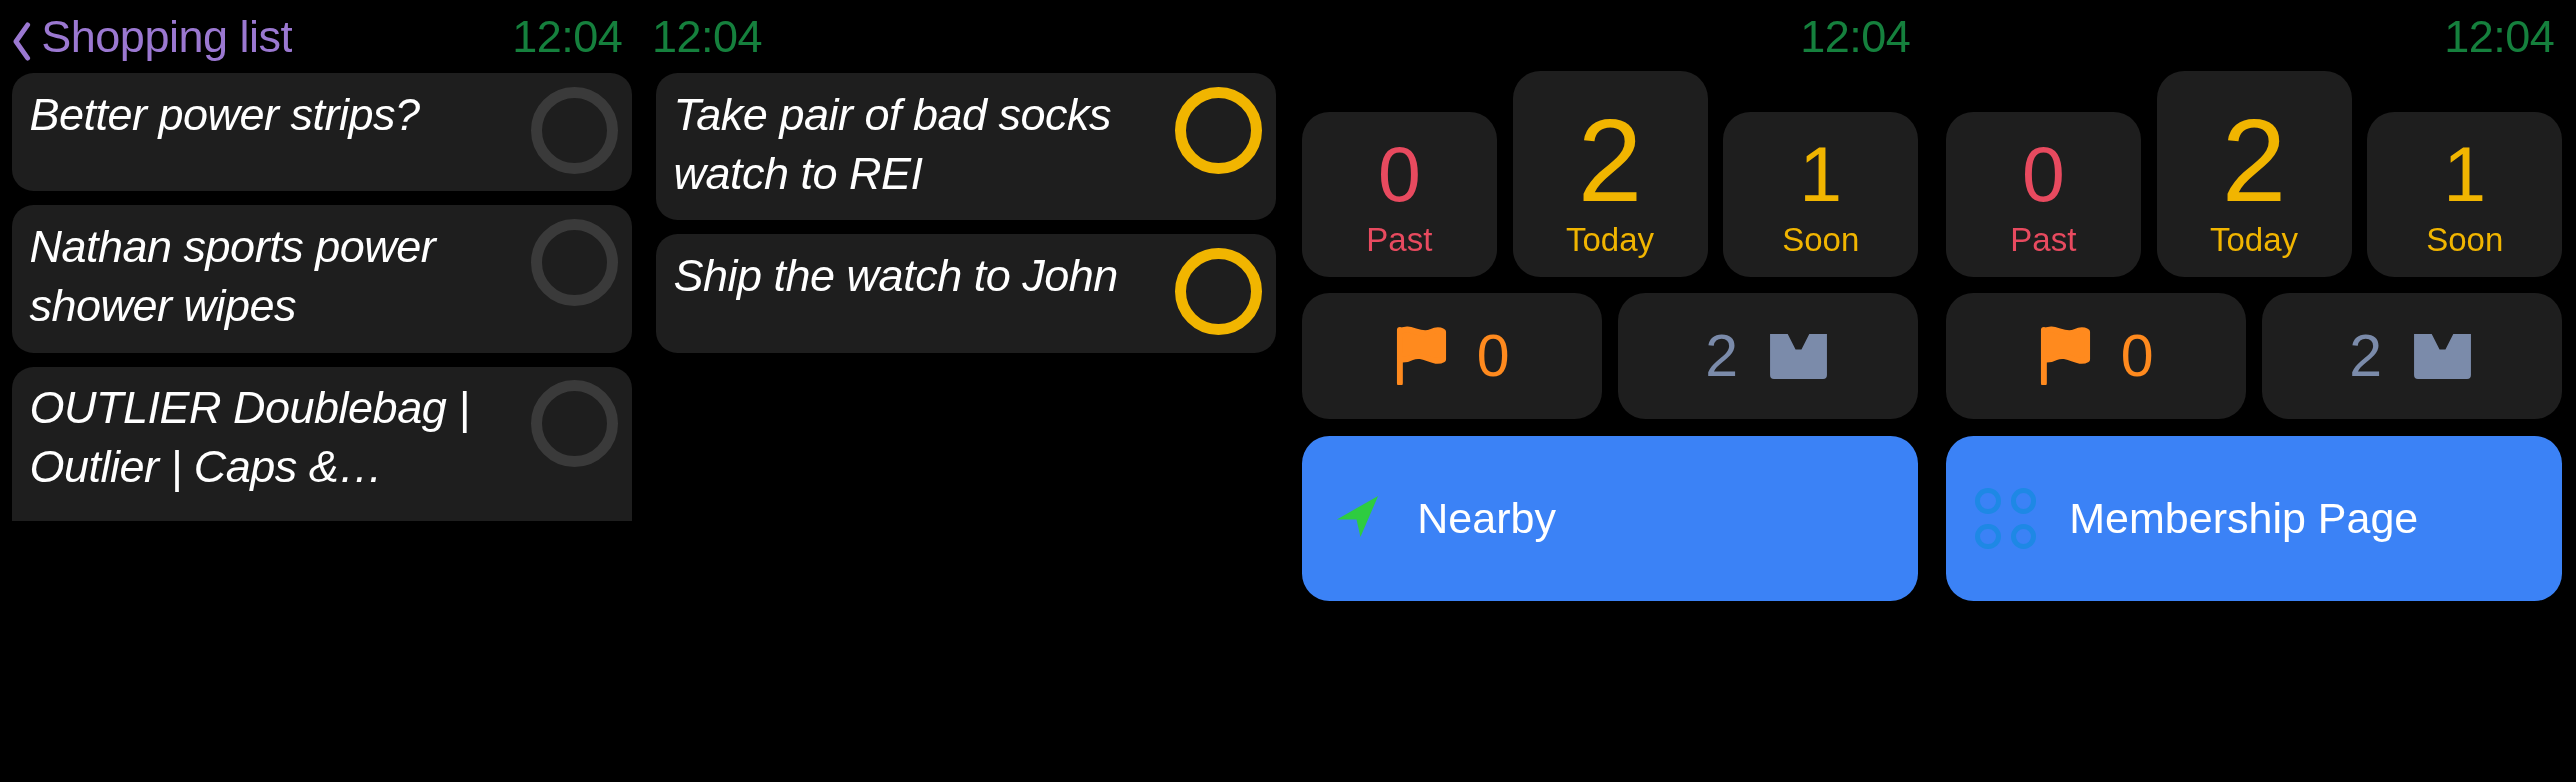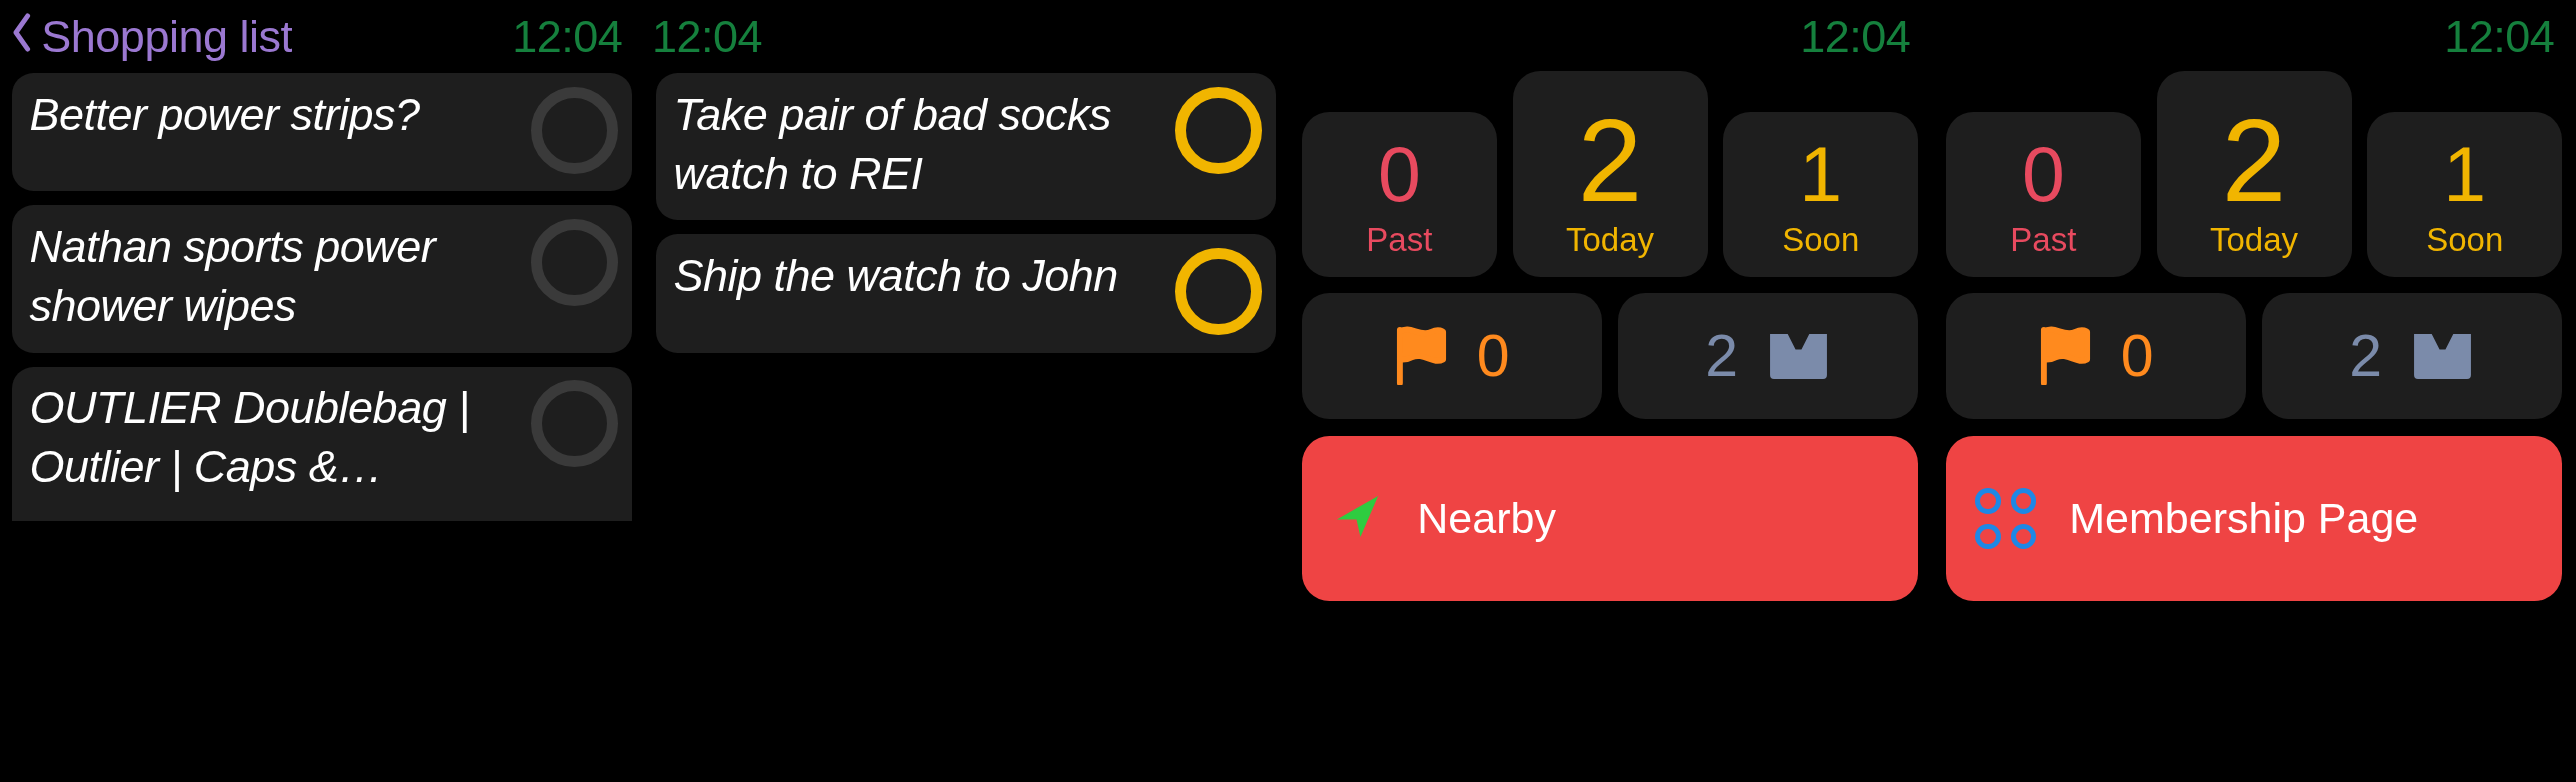--- a/index.html
+++ b/index.html
@@ -6,21 +6,21 @@
   html, body { width: 2576px; height: 783px; background: #000; font-family: -apple-system, "Helvetica Neue", Arial, sans-serif; color: #fff; overflow: hidden; }
   .row { display: flex; width: 2576px; height: 783px; }
   .screen { position: relative; height: 783px; background: #000; }
   .screen-1 { width: 644px; }
   .screen-2 { width: 644px; }
   .screen-3 { width: 644px; }
   .screen-4 { width: 644px; }
 
   
   .hdr { display: flex; align-items: center; justify-content: space-between; padding: 0 21.6px 0 7.9px; height: 73px; }
-  .hdr-left { display: flex; align-items: flex-start; gap: 5.9px; min-width: 0; }
+  .hdr-left { display: flex; align-items: flex-end; gap: 5.9px; min-width: 0; }
   .back-ico { width: 27.5px; height: 43px; display: flex; align-items: center; justify-content: center; }
   .back-ico svg { stroke: #9b78d1; }
   .hdr-title { color: #9b78d1; font-size: 45px; font-weight: 500; white-space: nowrap; overflow: hidden; text-overflow: ellipsis; max-width: 423px; letter-spacing: -0.5px; }
   .hdr-time { color: #15803d; font-size: 45px; font-weight: 500; letter-spacing: -0.5px; }
 
   
   .list { padding: 0 11.8px; }
   .item { display: flex; align-items: flex-start; justify-content: space-between; background: #1e1e1e; border-radius: 21.6px; margin-bottom: 13.8px; padding: 11.8px 13.8px 17.7px 17.7px; }
   .item-text { color: #fff; font-size: 45px; line-height: 59px; font-weight: 400; flex: 1; padding-right: 11.8px; letter-spacing: -0.5px; font-style: italic; }
   .circle { flex: 0 0 87px; width: 87px; height: 87px; border-radius: 50%; border: 11.8px solid #3a3a3a; margin-top: 2px; }
@@ -42,21 +42,21 @@
   .c-soon  { color: #f1b500; }
 
   .mid-row { display: flex; gap: 15.7px; margin-top: 15.7px; }
   .mid { background: #1e1e1e; border-radius: 27.5px; flex: 1; height: 126px; display: flex; align-items: center; justify-content: center; gap: 27.5px; }
   .mid-num { font-size: 59px; font-weight: 400; }
   .c-orange { color: #ff8a1e; }
   .c-slate  { color: #7b8baa; }
   .flag svg, .tray svg { display: block; }
 
   .bottom-row { display: flex; margin-top: 17.7px; }
-  .bottom { background: #ef4444; border-radius: 27.5px; flex: 1; height: 165px; display: flex; align-items: center; padding: 0 29.5px; gap: 33px; }
+  .bottom { background: #3b82f6; border-radius: 27.5px; flex: 1; height: 165px; display: flex; align-items: center; padding: 0 29.5px; gap: 33px; }
   .bottom-label { color: #fff; font-size: 43px; font-weight: 400; line-height: 51px; }
   .dots { display: grid; grid-template-columns: repeat(2, 25.6px); grid-template-rows: repeat(2, 25.6px); gap: 9.8px; }
   .dot { width: 25.6px; height: 25.6px; border-radius: 50%; border: 5.9px solid #1e88e5; }
 </style>
 </head>
 <body>
 
 <div class="row">
 
   <div class="screen screen-1">

